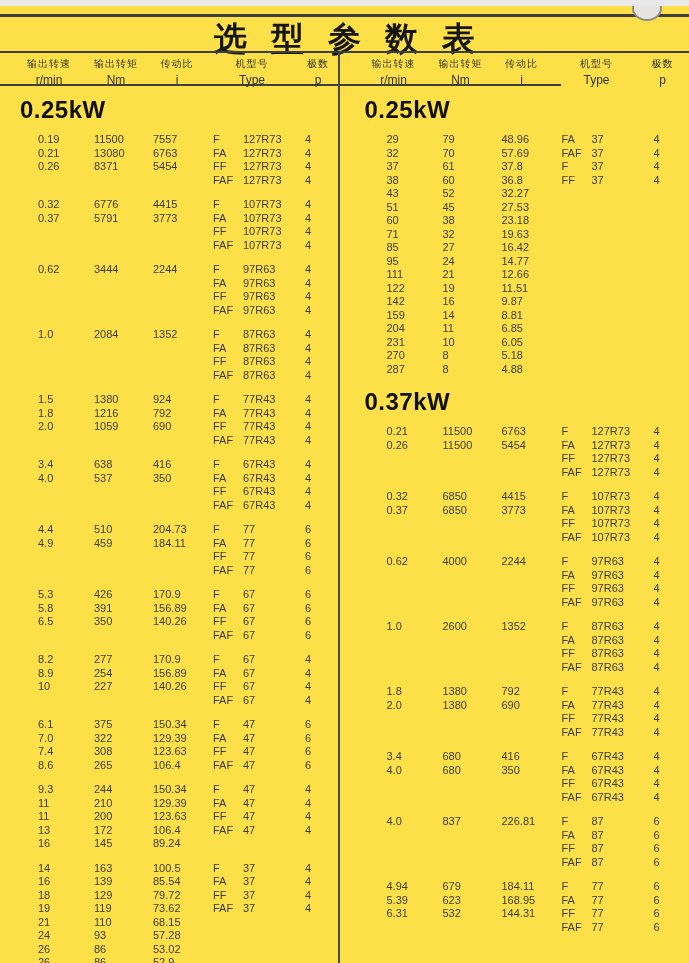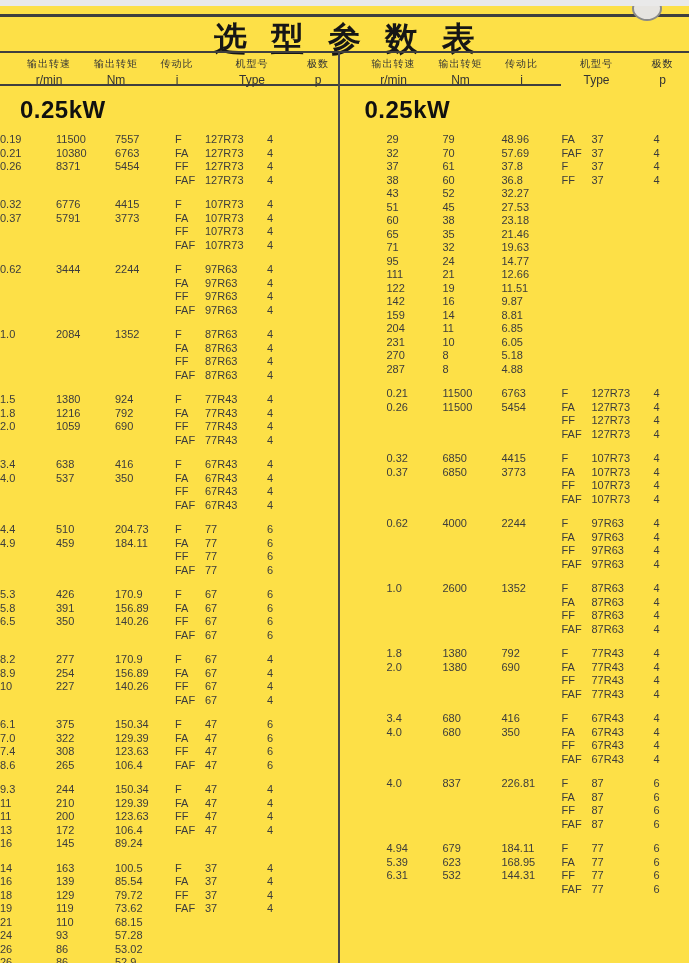--- a/index.html
+++ b/index.html
@@ -40,21 +40,21 @@
   .hc3{width:58px;}
   .hc4{width:92px;}
   .hc5{width:40px;}
   .divider{position:absolute;top:47px;left:338px;width:2px;height:916px;background:#4a4a4a;}
   .body{position:absolute;top:82px;left:0;width:689px;display:flex;}
   .half{width:344.5px;flex:none;box-sizing:border-box;}
   .power-heading{
     font-size:24px;font-weight:bold;color:#101010;
     margin:7px 0 9px 20px;letter-spacing:0.5px;line-height:29px;
   }
-  .block{margin-bottom:11px;}
+  .block{margin-bottom:11px;padding-left:38px;}
   .half-right .block{padding-left:42px;}
   .row{display:flex;height:13.5px;line-height:13.5px;font-size:11px;color:#3c3c3c;}
   .cell{flex:none;white-space:pre;overflow:visible;}
   .c-speed{width:56px;}
   .c-torque{width:59px;}
   .c-ratio{width:60px;}
   .c-prefix{width:30px;}
   .c-size{width:62px;}
   .c-poles{width:24px;}
 </style>
@@ -128,21 +128,21 @@
           <div class="row">
             <span class="cell c-speed">0.19</span>
             <span class="cell c-torque">11500</span>
             <span class="cell c-ratio">7557</span>
             <span class="cell c-prefix">F</span>
             <span class="cell c-size">127R73</span>
             <span class="cell c-poles">4</span>
           </div>
           <div class="row">
             <span class="cell c-speed">0.21</span>
-            <span class="cell c-torque">10380</span>
+            <span class="cell c-torque">13080</span>
             <span class="cell c-ratio">6763</span>
             <span class="cell c-prefix">FA</span>
             <span class="cell c-size">127R73</span>
             <span class="cell c-poles">4</span>
           </div>
           <div class="row">
             <span class="cell c-speed">0.26</span>
             <span class="cell c-torque">8371</span>
             <span class="cell c-ratio">5454</span>
             <span class="cell c-prefix">FF</span>
@@ -626,36 +626,36 @@
           </div>
           <div class="row">
             <span class="cell c-speed">60</span>
             <span class="cell c-torque">38</span>
             <span class="cell c-ratio">23.18</span>
             <span class="cell c-prefix"></span>
             <span class="cell c-size"></span>
             <span class="cell c-poles"></span>
           </div>
           <div class="row">
-            <span class="cell c-speed">65</span>
-            <span class="cell c-torque">35</span>
-            <span class="cell c-ratio">21.46</span>
-            <span class="cell c-prefix"></span>
-            <span class="cell c-size"></span>
-            <span class="cell c-poles"></span>
-          </div>
-          <div class="row">
             <span class="cell c-speed">71</span>
             <span class="cell c-torque">32</span>
             <span class="cell c-ratio">19.63</span>
             <span class="cell c-prefix"></span>
             <span class="cell c-size"></span>
             <span class="cell c-poles"></span>
           </div>
           <div class="row">
+            <span class="cell c-speed">85</span>
+            <span class="cell c-torque">27</span>
+            <span class="cell c-ratio">16.42</span>
+            <span class="cell c-prefix"></span>
+            <span class="cell c-size"></span>
+            <span class="cell c-poles"></span>
+          </div>
+          <div class="row">
             <span class="cell c-speed">95</span>
             <span class="cell c-torque">24</span>
             <span class="cell c-ratio">14.77</span>
             <span class="cell c-prefix"></span>
             <span class="cell c-size"></span>
             <span class="cell c-poles"></span>
           </div>
           <div class="row">
             <span class="cell c-speed">111</span>
             <span class="cell c-torque">21</span>
@@ -714,20 +714,21 @@
           </div>
           <div class="row">
             <span class="cell c-speed">287</span>
             <span class="cell c-torque">8</span>
             <span class="cell c-ratio">4.88</span>
             <span class="cell c-prefix"></span>
             <span class="cell c-size"></span>
             <span class="cell c-poles"></span>
           </div>
         </div>
+        <div class="power-heading">0.37kW</div>
         <div class="block">
           <div class="row">
             <span class="cell c-speed">0.21</span>
             <span class="cell c-torque">11500</span>
             <span class="cell c-ratio">6763</span>
             <span class="cell c-prefix">F</span>
             <span class="cell c-size">127R73</span>
             <span class="cell c-poles">4</span>
           </div>
           <div class="row">

